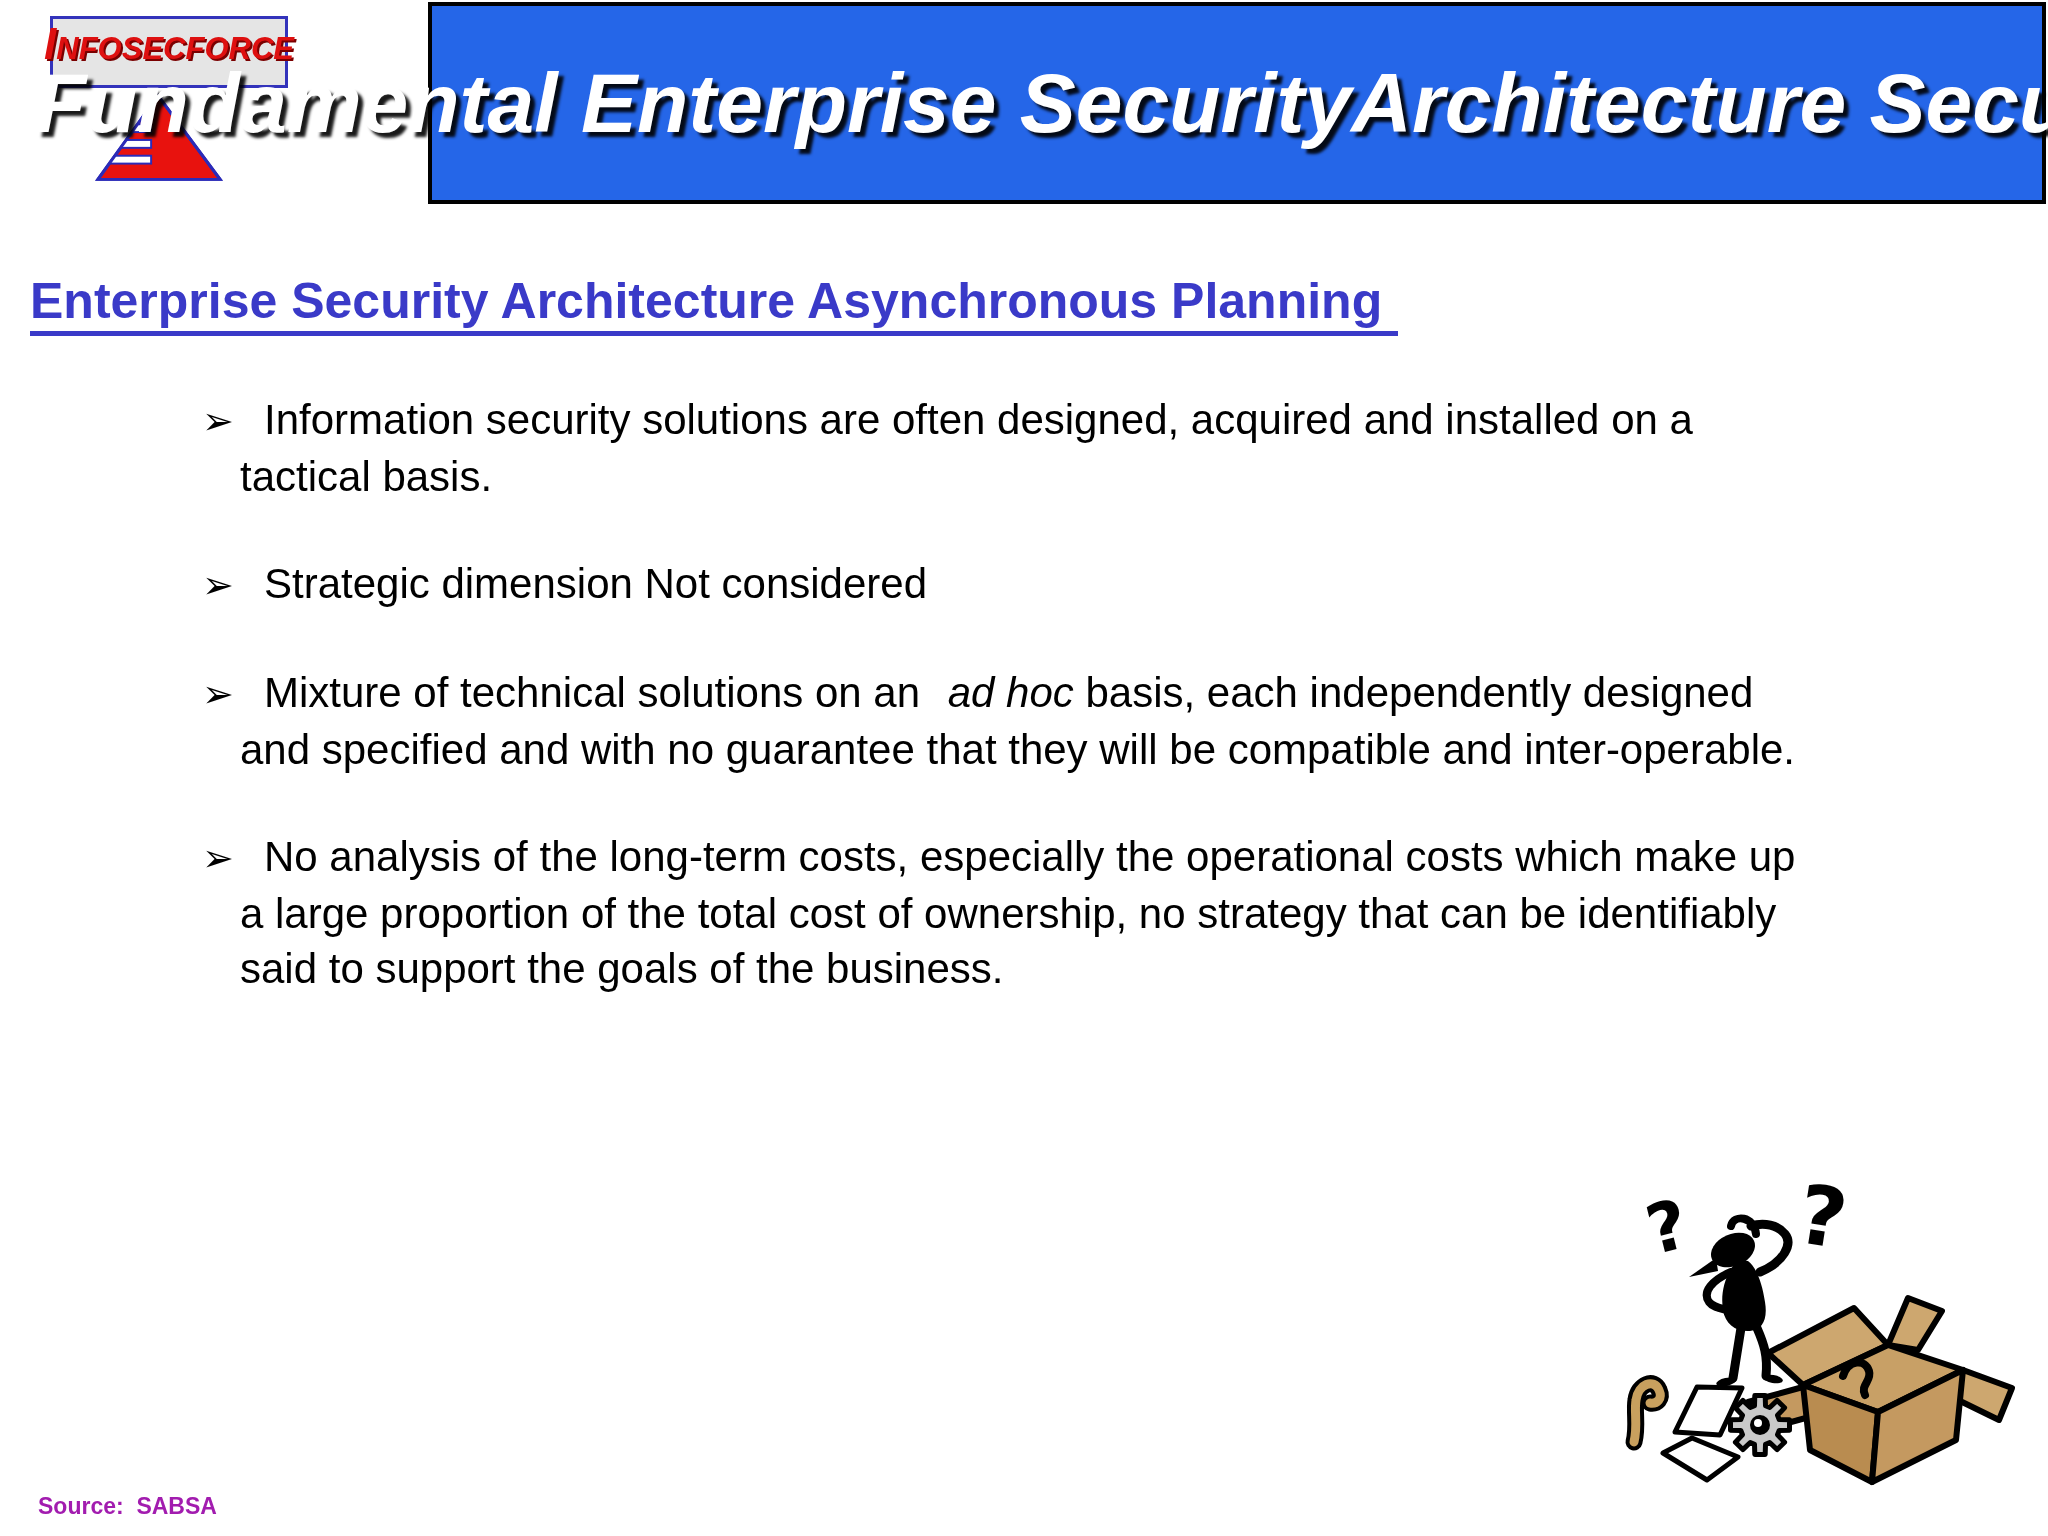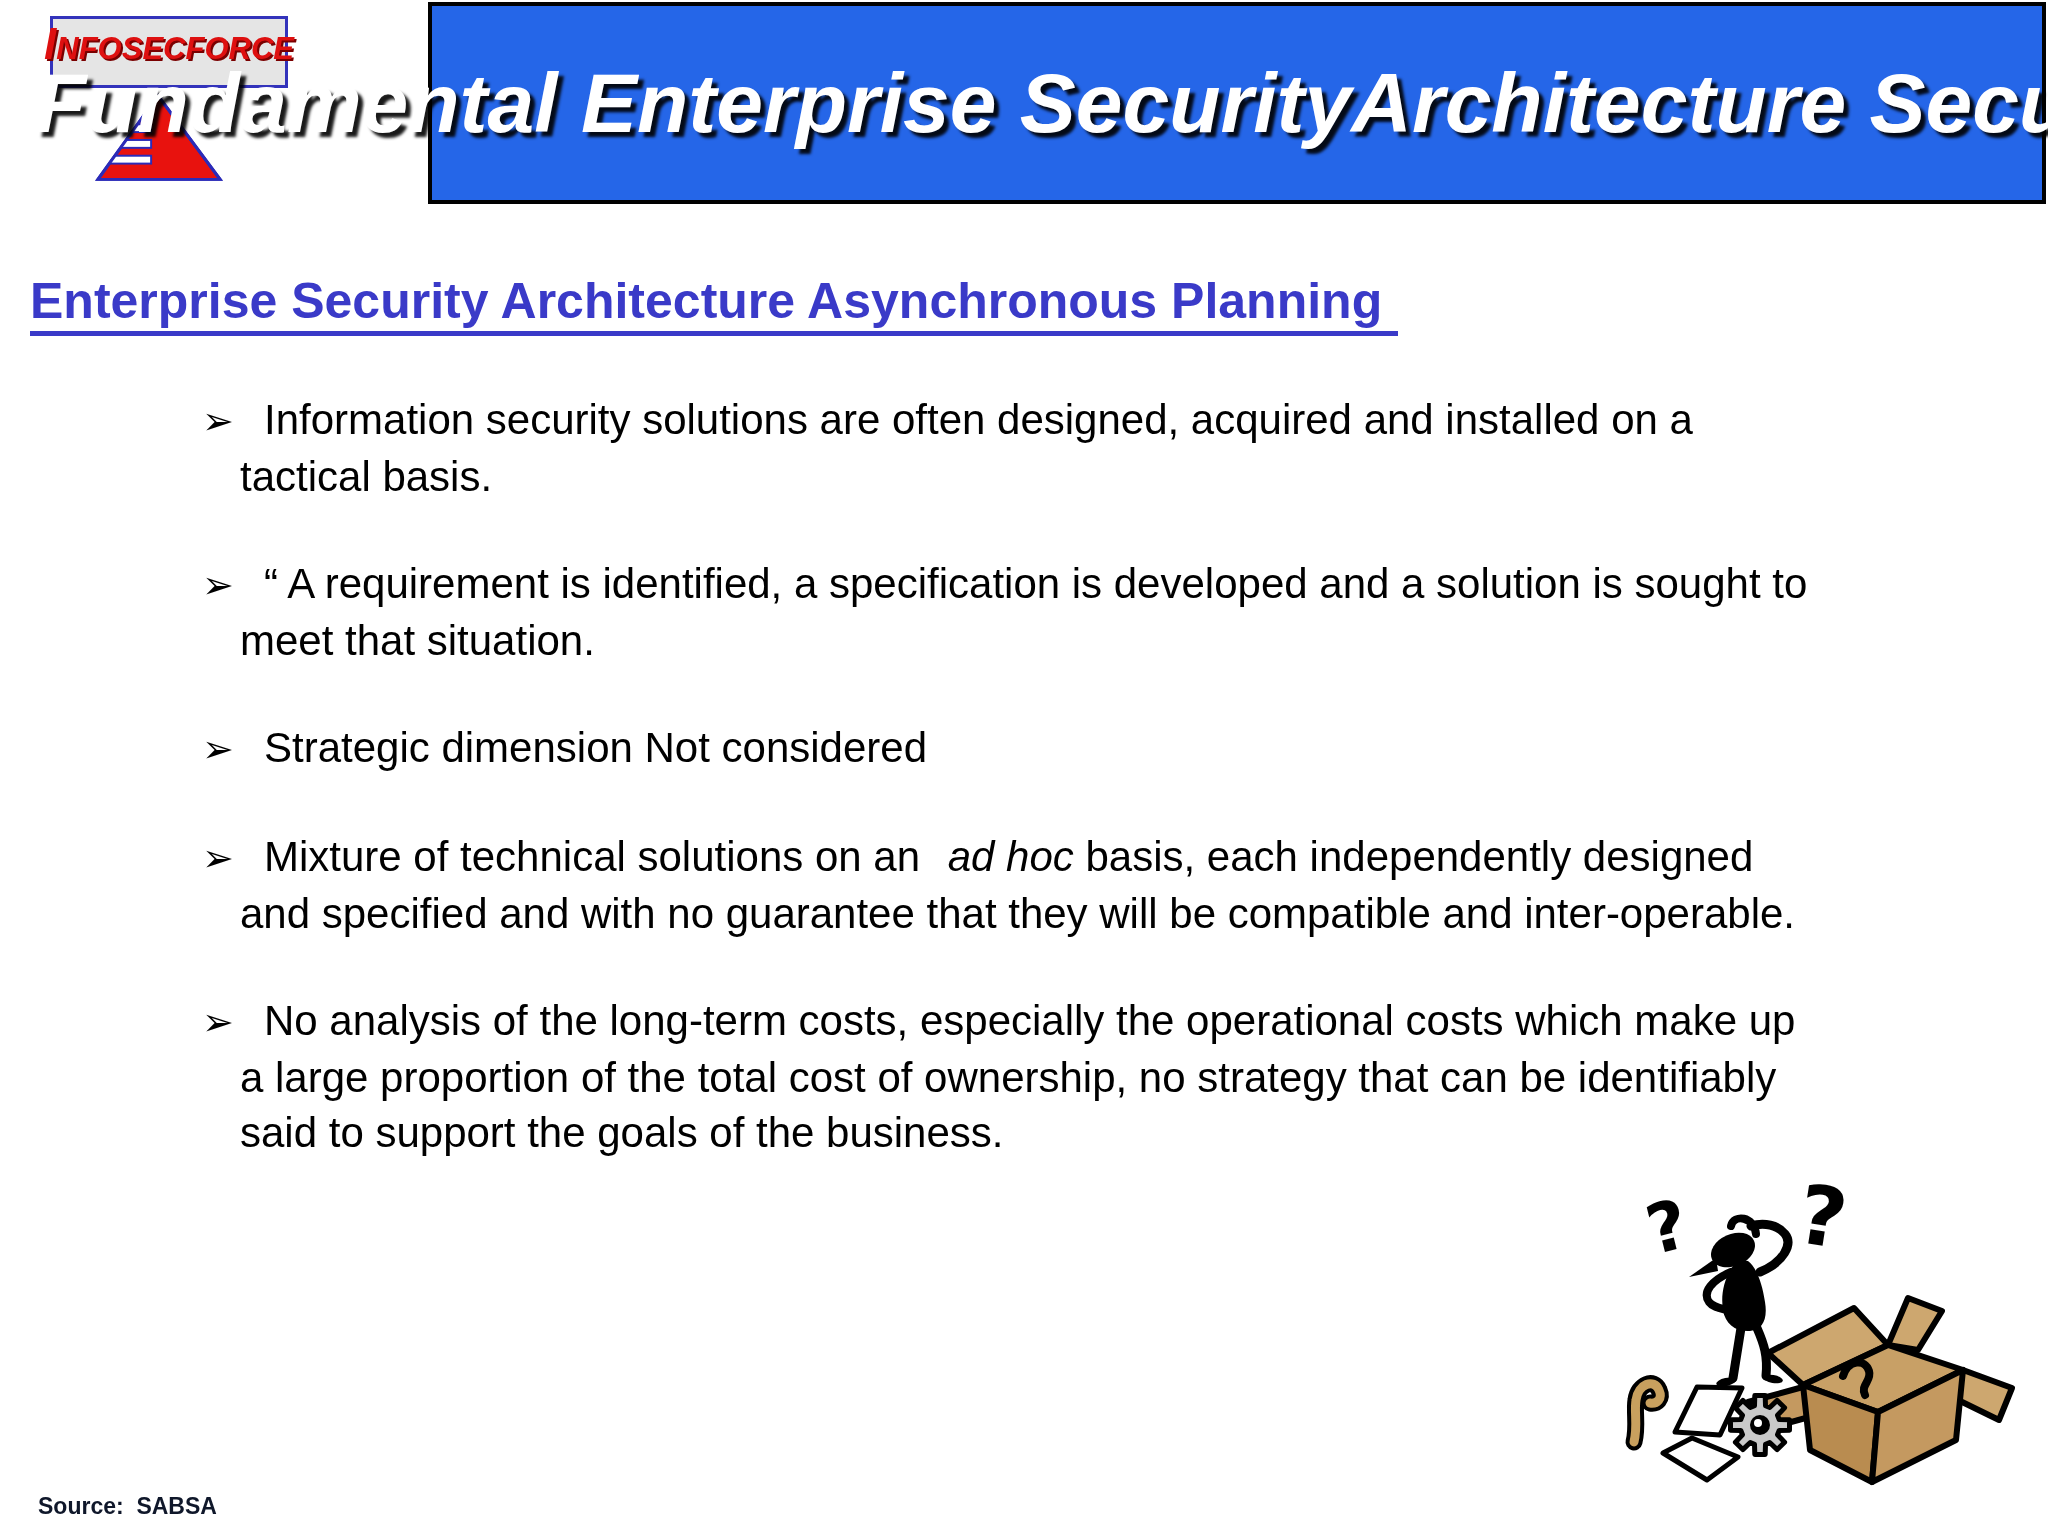--- a/index.html
+++ b/index.html
@@ -61,21 +61,21 @@
   }
   .it { font-style:italic;margin-left:16px; }
 
   
   .clipart { position:absolute; left:1588px; top:1150px; width:460px; height:370px; }
   .clipart text { font-family:"DejaVu Sans", sans-serif; font-weight:bold; fill:#000; }
 
   
   .source {
     position:absolute; left:38px; bottom:16px;
-    font-size:23px; font-weight:bold; color:#0f172a; white-space:pre;
+    font-size:23px; font-weight:bold; color:#a21caf; white-space:pre;
   }
 </style>
 </head>
 <body>
 
 <div class="slide">
 
   <div class="logo-box">
     <span class="logo-text">Infosecforce</span>
   </div>
@@ -100,23 +100,20 @@
     <div class="banner-line">Architecture Security Issue</div>
   </header>
 
   <h2 class="heading">
     <span class="heading-text">Enterprise Security Architecture Asynchronous Planning</span>
   </h2>
 
   <ul class="bullets">
     <li class="bullet">
       <span class="marker">➢</span><span>Information security solutions are often designed, acquired and installed on a tactical basis.</span>
-    </li>
-    <li class="bullet">
-      <span class="marker">➢</span><span>“ A requirement is identified, a specification is developed and a solution is sought to meet that situation.</span>
     </li>
     <li class="bullet">
       <span class="marker">➢</span><span>Strategic dimension Not considered</span>
     </li>
     <li class="bullet">
       <span class="marker">➢</span><span>Mixture of technical solutions on an </span><span class="it">ad hoc</span><span> basis, each independently designed and specified and with no guarantee that they will be compatible and inter-operable.</span>
     </li>
     <li class="bullet">
       <span class="marker">➢</span><span>No analysis of the long-term costs, especially the operational costs which make up a large proportion of the total cost of ownership, no strategy that can be identifiably said to support the goals of the business.</span>
     </li>

